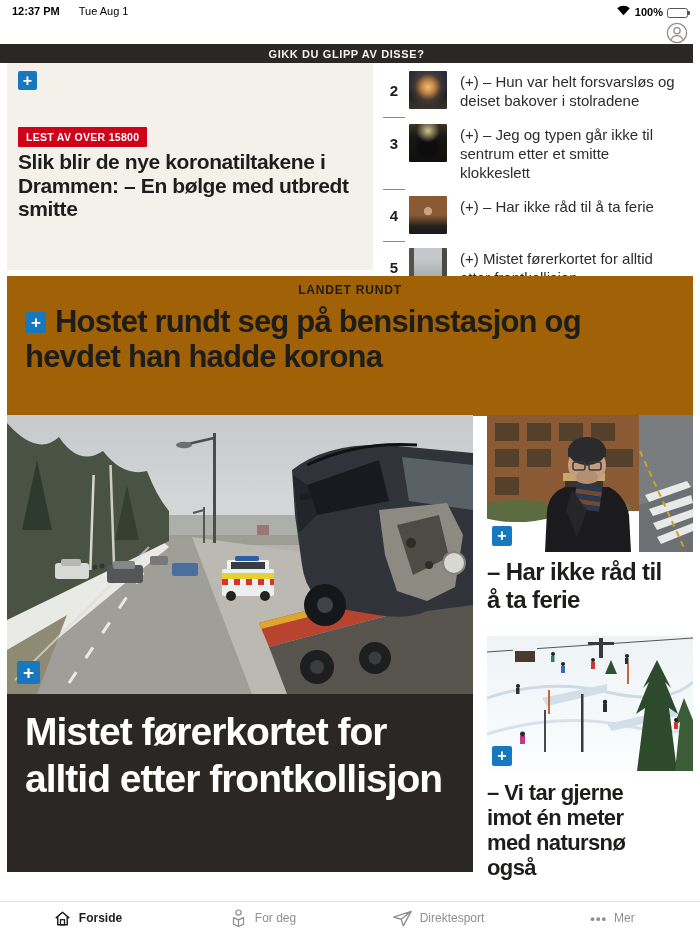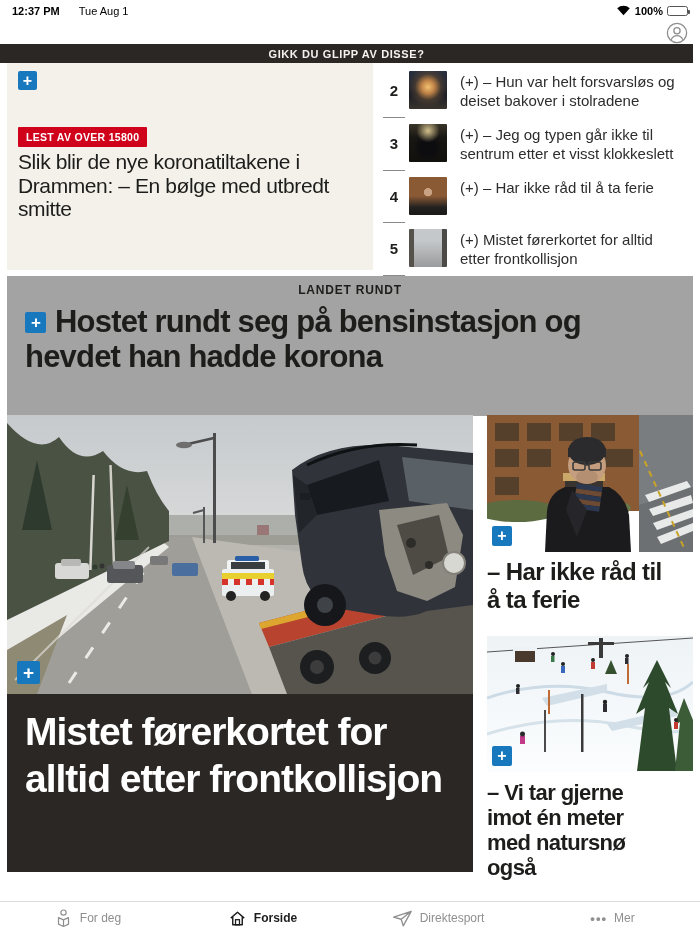--- a/index.html
+++ b/index.html
@@ -4,55 +4,55 @@
 <style>
   html,body{margin:0;padding:0;background:#fff;}
   .screen{position:relative;width:700px;height:934px;background:#fff;overflow:hidden;
           font-family:"Liberation Sans", sans-serif;color:#1d1d1b;}
 
   
   .statusbar{position:absolute;top:0;left:0;right:0;height:20px;display:flex;
              justify-content:space-between;align-items:center;padding:2px 12px 0 12px;box-sizing:border-box;}
   .sb-left{display:flex;gap:19px;font-size:11px;font-weight:700;color:#000;}
   .sb-date{font-weight:400;}
-  .sb-right{display:flex;align-items:center;gap:4px;font-size:11px;font-weight:600;color:#000;}
+  .sb-right{display:flex;align-items:flex-end;gap:4px;font-size:11px;font-weight:600;color:#000;}
   .battery{width:21px;height:10px;border:1px solid #555;border-radius:2.5px;position:relative;padding:1px;box-sizing:border-box;}
   .battery .fill{height:100%;width:100%;background:#000;border-radius:1px;}
   .battery:after{content:"";position:absolute;right:-3px;top:2.5px;width:2px;height:4px;background:#555;border-radius:0 1px 1px 0;}
 
   .profile{position:absolute;top:22px;right:12px;width:22px;height:22px;}
 
   
   .missedbar{position:absolute;left:0;right:7px;top:44px;height:19px;background:#2b2725;
              display:flex;align-items:center;justify-content:center;}
   .missedbar span{color:#f4f2f0;font-size:11px;font-weight:700;letter-spacing:.6px;}
 
   
   .topsec{position:absolute;left:7px;right:7px;top:63px;height:207px;display:flex;}
   .leadcard{width:366px;background:#f4f1ea;box-sizing:border-box;padding:8px 11px;}
   .plus{display:inline-block;background:#1878be;color:#fff;font-weight:700;text-align:center;}
   .plus:before{content:"+";}
   .lead-plus{width:19px;height:19px;font-size:16px;line-height:19px;border-radius:2px;}
   .badge{display:inline-block;background:#d0021b;color:#fff;font-size:10.5px;font-weight:700;
          letter-spacing:.3px;padding:4px 8px;margin-top:37px;border-radius:1px;}
-  .lead-h{margin-top:3px;font-size:21px;line-height:23.5px;font-weight:400;letter-spacing:-.4px;color:#1d1d1b;}
+  .lead-h{margin-top:3px;font-size:21px;line-height:23.5px;font-weight:700;letter-spacing:-.4px;color:#1d1d1b;}
 
   .toplist{flex:1;background:#fff;box-sizing:border-box;padding:6px 0 0 6px;}
   .trow{display:flex;align-items:flex-start;position:relative;padding:2px 0 12px 0;}
   .trow:after{content:"";position:absolute;left:4px;bottom:4px;width:22px;border-bottom:1.5px solid #8a8a8a;}
   .trank{width:30px;text-align:center;font-size:15px;font-weight:700;color:#1d1d1b;padding-top:11px;}
   .tthumb{width:38px;height:38px;flex:0 0 38px;border-radius:1px;}
   .ttitle{flex:1;font-size:15px;line-height:19px;color:#2d2d2d;padding:1px 14px 0 13px;}
   .th2{background:radial-gradient(circle at 50% 42%, #f0c070 0%, #c08448 22%, rgba(90,70,50,.6) 45%, rgba(25,28,36,0) 70%),linear-gradient(180deg,#2a3040 0%,#1a1d26 60%,#3a342c 100%);}
   .th3{background:radial-gradient(circle at 50% 18%, rgba(240,220,160,.85) 0%, rgba(240,220,160,0) 32%),radial-gradient(circle at 50% 62%, #0d0d10 0%, #0d0d10 26%, rgba(13,13,16,0) 48%),linear-gradient(180deg,#3a3428 0%,#191713 35%,#12100d 100%);}
   .th4{background:radial-gradient(circle at 50% 40%, #c9a183 0%, #c9a183 13%, rgba(201,161,131,0) 15%),linear-gradient(180deg,#8a5a35 0%,#8a5a35 50%,#23211f 80%,#1b1a18 100%);}
   .th5{background:linear-gradient(90deg,#55514b 0%,#55514b 12%,rgba(0,0,0,0) 12%,rgba(0,0,0,0) 86%,#4c4a46 86%),linear-gradient(180deg,#c5c8ca 0%,#c5c8ca 30%,#9a9b9d 100%);}
 
   
-  .landet{position:absolute;left:7px;right:7px;top:276px;height:140px;background:#a3a3a3;box-sizing:border-box;padding-top:7px;}
+  .landet{position:absolute;left:7px;right:7px;top:276px;height:140px;background:#a16207;box-sizing:border-box;padding-top:7px;}
   .landet-label{text-align:center;font-size:12px;font-weight:700;letter-spacing:.8px;color:#1d1d1b;}
   .landet-h{margin:7px 18px 0 18px;font-size:31px;line-height:35px;font-weight:700;letter-spacing:-.8px;color:#1d1d1b;}
   .landet-plus{width:21px;height:21px;font-size:17px;line-height:21px;vertical-align:4px;margin-right:9px;border-radius:2px;}
 
   
   .mainart{position:absolute;left:7px;top:415px;width:466px;}
   .photo{position:relative;overflow:hidden;}
   .photo svg{display:block;}
   .photo-plus{position:absolute;left:10px;bottom:10px;width:23px;height:23px;font-size:19px;line-height:23px;border-radius:2px;}
   .darkpanel{background:#2b2725;box-sizing:border-box;padding:14px 18px;height:178px;}
@@ -115,21 +115,21 @@
     </div>
     <div class="toplist">
       <div class="trow">
         <div class="trank">2</div>
         <div class="tthumb th2"></div>
         <div class="ttitle">(+) – Hun var helt forsvarsløs og deiset bakover i stolradene</div>
       </div>
       <div class="trow">
         <div class="trank">3</div>
         <div class="tthumb th3"></div>
-        <div class="ttitle">(+) – Jeg og typen går ikke til sentrum etter et visst klokkeslett</div>
+        <div class="ttitle">(+) – Jeg og typen går ikke til sentrum etter et smitte klokkeslett</div>
       </div>
       <div class="trow">
         <div class="trank">4</div>
         <div class="tthumb th4"></div>
         <div class="ttitle">(+) – Har ikke råd til å ta ferie</div>
       </div>
       <div class="trow">
         <div class="trank">5</div>
         <div class="tthumb th5"></div>
         <div class="ttitle">(+) Mistet førerkortet for alltid etter frontkollisjon</div>
@@ -312,34 +312,34 @@
           <rect x="64" y="20" width="3.5" height="6" fill="#3a7a4a"></rect>
             <circle cx="66" cy="18" r="2" fill="#222"></circle>
         </g>
       </svg>
       <span class="plus small-plus"></span>
     </div>
     <div class="side-h side-h2">– Vi tar gjerne imot én meter med natursnø også</div>
   </div>
 
   <div class="tabbar">
+    <div class="tab active">
+      <svg width="19" height="19" viewBox="0 0 24 24">
+        <path d="M3.5 11.5 L12 4 L20.5 11.5 M6 9.5 V20 H18 V9.5" fill="none" stroke="#1d1d1d" stroke-width="1.8" stroke-linejoin="round"></path>
+        <rect x="9.5" y="13.5" width="5" height="6.5" fill="none" stroke="#1d1d1d" stroke-width="1.6"></rect>
+      </svg>
+      <span class="lbl">Forside</span>
+    </div>
     <div class="tab">
       <svg width="19" height="20" viewBox="0 0 24 26">
         <circle cx="12" cy="6" r="3.4" fill="none" stroke="#8f8f8f" stroke-width="1.6"></circle>
         <path d="M5.5 12.5 L12 15.5 L18.5 12.5 V21 L12 24 L5.5 21 Z M12 15.5 V24" fill="none" stroke="#8f8f8f" stroke-width="1.6" stroke-linejoin="round"></path>
       </svg>
       <span class="lbl">For deg</span>
     </div>
-    <div class="tab active">
-      <svg width="19" height="19" viewBox="0 0 24 24">
-        <path d="M3.5 11.5 L12 4 L20.5 11.5 M6 9.5 V20 H18 V9.5" fill="none" stroke="#1d1d1d" stroke-width="1.8" stroke-linejoin="round"></path>
-        <rect x="9.5" y="13.5" width="5" height="6.5" fill="none" stroke="#1d1d1d" stroke-width="1.6"></rect>
-      </svg>
-      <span class="lbl">Forside</span>
-    </div>
     <div class="tab">
       <svg width="22" height="20" viewBox="0 0 26 24">
         <path d="M24 4 L3 11 L12 13.5 L14.5 21.5 L24 4 Z M12 13.5 L24 4" fill="none" stroke="#8f8f8f" stroke-width="1.6" stroke-linejoin="round"></path>
       </svg>
       <span class="lbl">Direktesport</span>
     </div>
     <div class="tab">
       <span class="dots">•••</span>
       <span class="lbl">Mer</span>
     </div>

